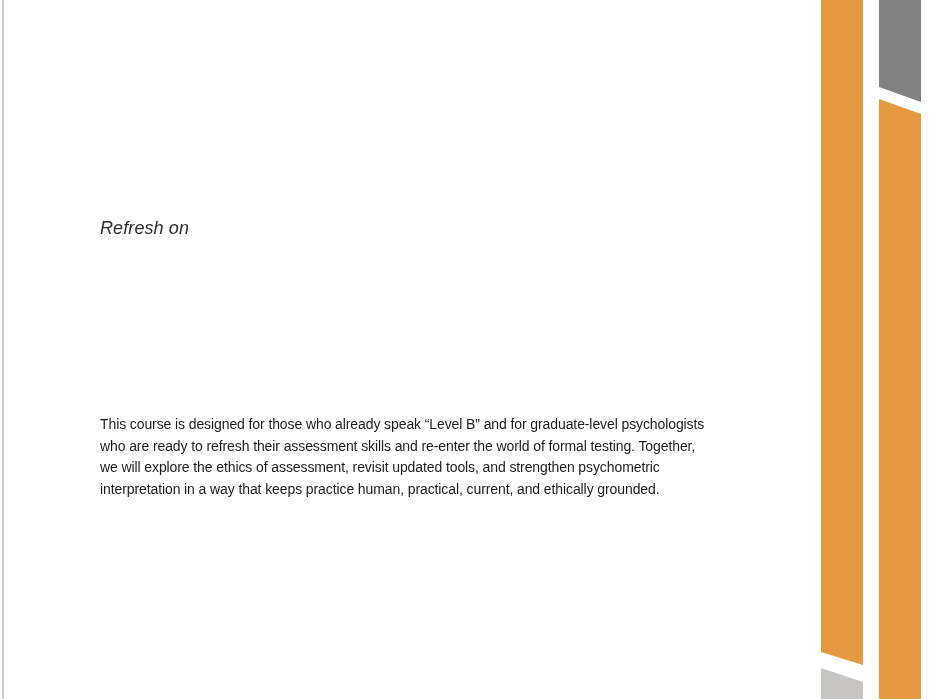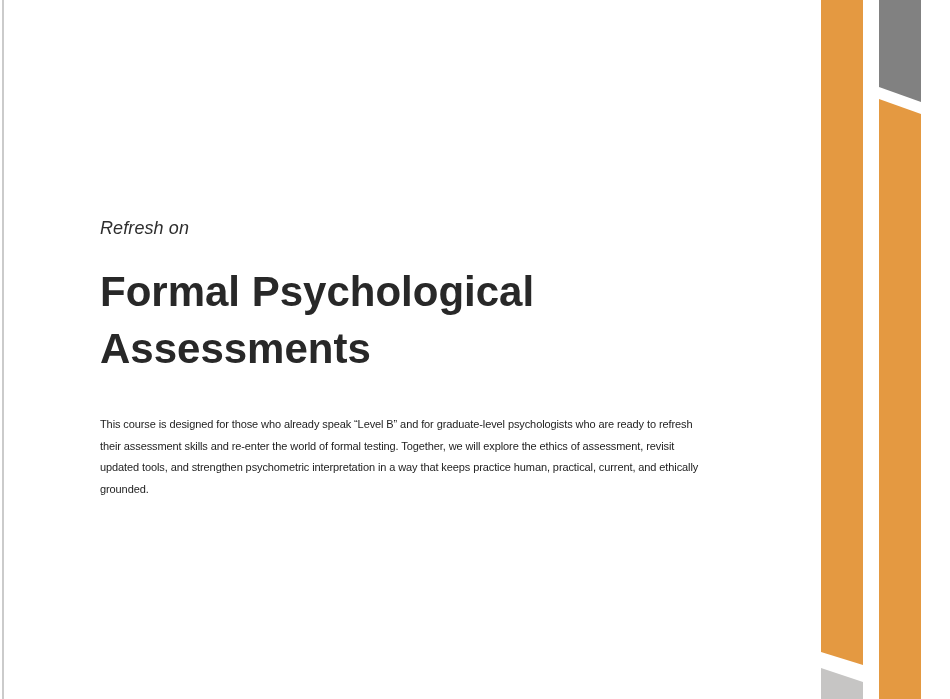--- a/index.html
+++ b/index.html
@@ -53,37 +53,36 @@
     font-weight: 600;
     color: #282828;
     letter-spacing: 0;
   }
   .description {
     position: absolute;
     left: 100px;
     top: 414px;
     margin: 0;
     max-width: 612px;
-    font-size: 11px;
+    font-size: 14px;
     line-height: 21.6px;
     font-weight: 400;
     color: #1d1d1d;
     letter-spacing: -0.1px;
   }
 </style>
 </head>
 <body>
 
 <div class="slide">
 
   <div class="edge-line"></div>
 
   <div class="kicker">Refresh on</div>
 
-  <h1 class="title">Formal Psychological Assessments</h1>
 
   <p class="description">This course is designed for those who already speak “Level B” and for graduate-level psychologists who are ready to refresh their assessment skills and re-enter the world of formal testing. Together, we will explore the ethics of assessment, revisit updated tools, and strengthen psychometric interpretation in a way that keeps practice human, practical, current, and ethically grounded.</p>
 
   <svg class="decor" viewBox="0 0 950 699" preserveAspectRatio="none">
     <polygon points="821,0 863,0 863,665 821,652" fill="#E49941"></polygon>
     <polygon points="821,668 863,682 863,699 821,699" fill="#C6C5C4"></polygon>
     <polygon points="879,0 921,0 921,102 879,87" fill="#818181"></polygon>
     <polygon points="879,99 921,114 921,699 879,699" fill="#E49941"></polygon>
   </svg>
 

